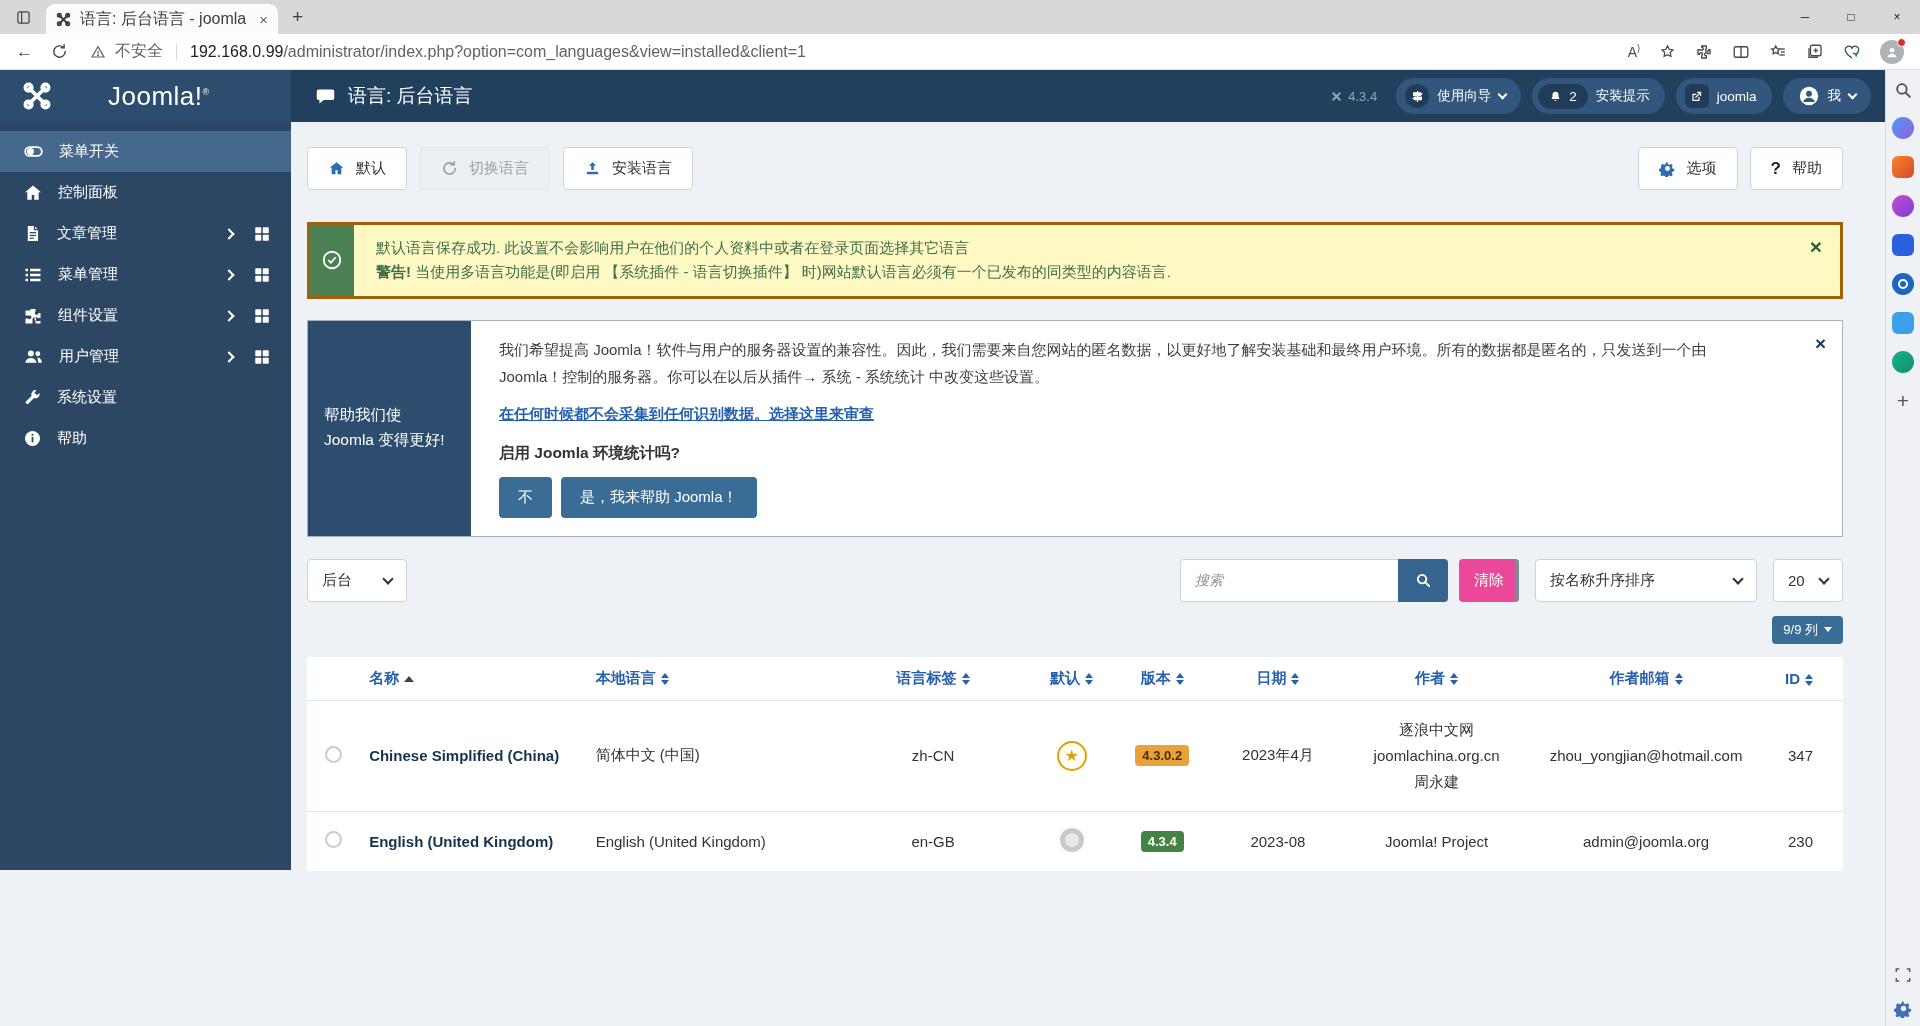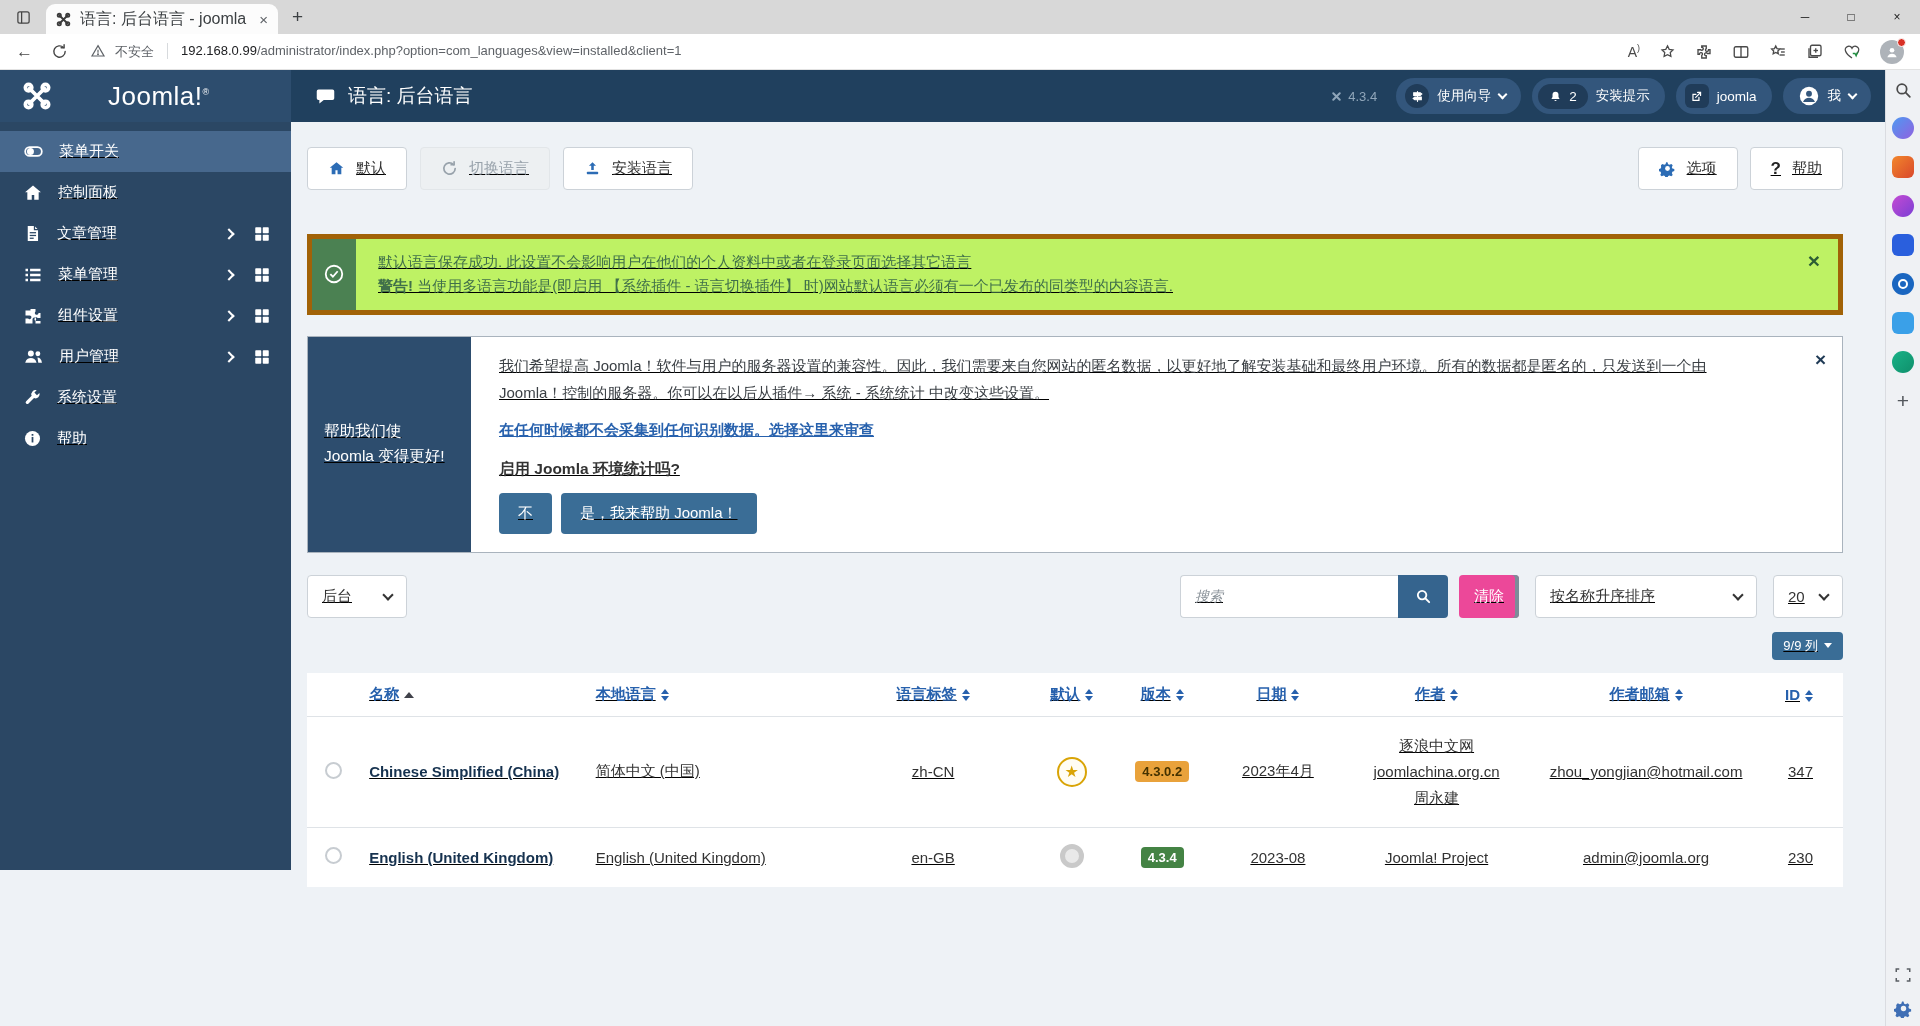--- a/index.html
+++ b/index.html
@@ -17,21 +17,21 @@
          height:30px; padding:0 10px; width:232px; }
   .tab-title { font-size:16px; color:#3c4043; white-space:nowrap; overflow:hidden; flex:1; }
   .tab-close { font-size:15px; color:#5f6368; line-height:1; }
   .newtab { margin-left:14px; font-size:19px; color:#3c4043; height:34px; display:flex; align-items:center; }
   .win-controls { margin-left:auto; display:flex; height:34px; }
   .win-btn { width:46px; display:flex; align-items:center; justify-content:center; font-size:12px; color:#1b1b1b; }
 
   .urlbar { height:36px; background:#ffffff; border-bottom:1px solid #e2e2e2;
             display:flex; align-items:center; padding:0 16px; gap:18px; }
   .nav-ic { color:#474747; font-size:17px; line-height:1; }
-  .addr { flex:1; display:flex; align-items:flex-start; gap:9px; margin-left:4px; font-size:13px; color:#5f6368; }
+  .addr { flex:1; display:flex; align-items:center; gap:9px; margin-left:4px; font-size:16px; color:#5f6368; }
   .addr .sep { width:1px; height:16px; background:#d7dadd; margin:0 4px; }
   .addr .host { color:#202124; }
   .addr .path { color:#5f6368; }
   .url-icons { display:flex; align-items:center; gap:19px; color:#4a4a4a; }
   .read-aloud { font-size:14px; color:#4a4a4a; }
   .read-aloud sup { font-size:9px; }
   .avatar { width:24px; height:24px; border-radius:50%; background:#aeb3b9; position:relative;
             display:flex; align-items:center; justify-content:center; }
   .avatar .dot { position:absolute; top:-2px; right:-2px; width:9px; height:9px; border-radius:50%;
                  background:#d93025; border:1.5px solid #fff; }
@@ -48,39 +48,39 @@
   .pill { display:flex; align-items:center; gap:8px; background:#33567c; color:#fff;
           border-radius:999px; height:36px; padding:0 15px; font-size:13.5px; }
   .pill .dark-seg { display:flex; align-items:center; gap:7px; background:#203c59; border-radius:999px;
                     padding:5px 11px; margin-left:-9px; }
   .pill .icon-circle { width:24px; height:24px; border-radius:50%; background:#203c59;
                        display:flex; align-items:center; justify-content:center; margin-left:-6px; }
   .chev-d { width:7px; height:7px; border-right:2px solid #fff; border-bottom:2px solid #fff;
             transform:rotate(45deg); margin-top:-4px; }
 
   
-  .app { display:flex; height:748px; margin-right:35px;text-decoration:underline; }
+  .app { display:flex; height:748px; margin-right:35px; }
   .sidebar { width:291px; flex:none; background:#2b4764; color:#fff; padding-top:9px; }
   .side-item { height:41px; display:flex; align-items:center; gap:15px; padding:0 20px 0 23px; font-size:15px; }
   .side-item.active { background:#47688d; }
   .side-right { margin-left:auto; display:flex; align-items:center; gap:20px; }
   .chev-r { width:8px; height:8px; border-right:2.5px solid #fff; border-bottom:2.5px solid #fff;
             transform:rotate(-45deg); }
   .main { flex:1; padding:0 42px 0 16px; }
 
   
   .toolbar { display:flex; margin-top:25px; }
   .tb-left { display:flex; gap:13px; }
   .tb-right { margin-left:auto; display:flex; gap:12px; }
   .btn { display:flex; align-items:center; gap:11px; background:#fff; border:1px solid #ccd2d8;
          border-radius:4px; height:43px; padding:0 20px; font-size:15px; color:#333; }
   .btn.disabled { background:#edf0f2; border-color:#e2e6e9; color:#98a2ab; }
 
   
-  .alert { display:flex; margin-top:44px; border:5px solid #a16207; background:#bef264; position:relative; }
+  .alert { display:flex; margin-top:32px; border:3px solid #a16207; background:#fef9c3; position:relative; }
   .alert-col { width:44px; background:#4b8152; display:flex; align-items:center; justify-content:center; flex:none; }
   .alert-body { padding:11px 46px 11px 22px; font-size:15px; line-height:1.62; color:#40704a; }
   .alert-close { position:absolute; right:18px; top:10px; font-size:21px; color:#2c5d35; font-weight:bold; }
 
   
   .stats { display:flex; margin-top:21px; border:1px solid #a9b3bd; background:#fff; position:relative; height:217px; }
   .stats-side { width:163px; flex:none; background:#2d4d6e; color:#fff; font-size:15.5px; line-height:1.6;
                 display:flex; align-items:center; padding:0 16px; }
   .stats-body { flex:1; padding:15px 28px; }
   .stats-body p { font-size:15px; line-height:1.8; color:#3a3f44; padding-right:40px; }

